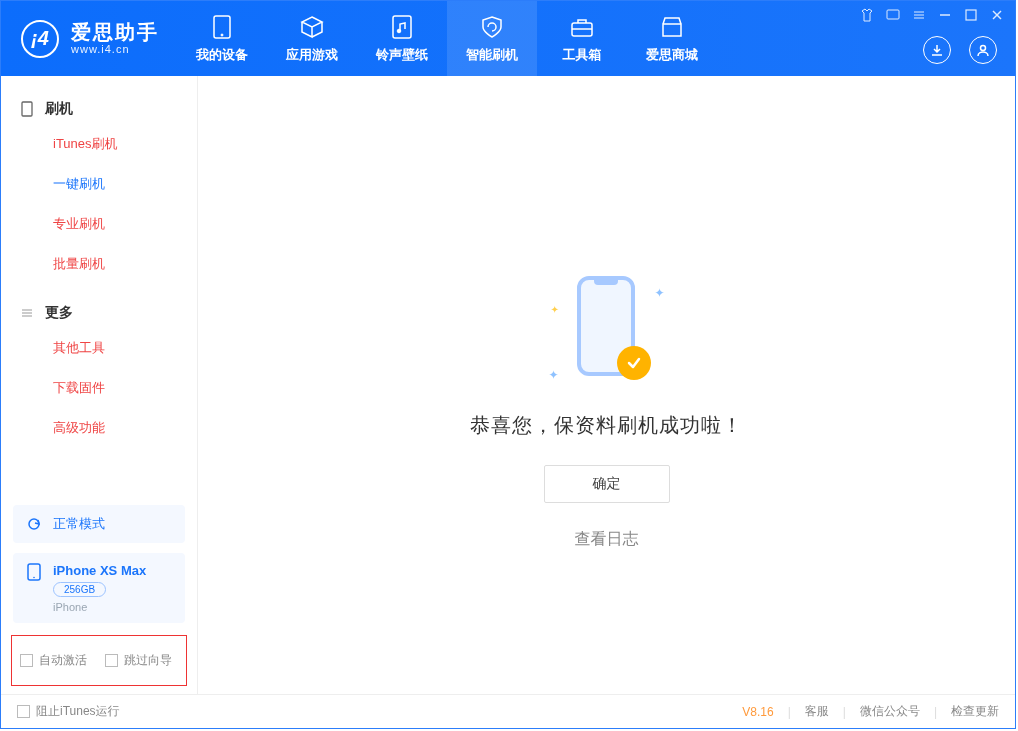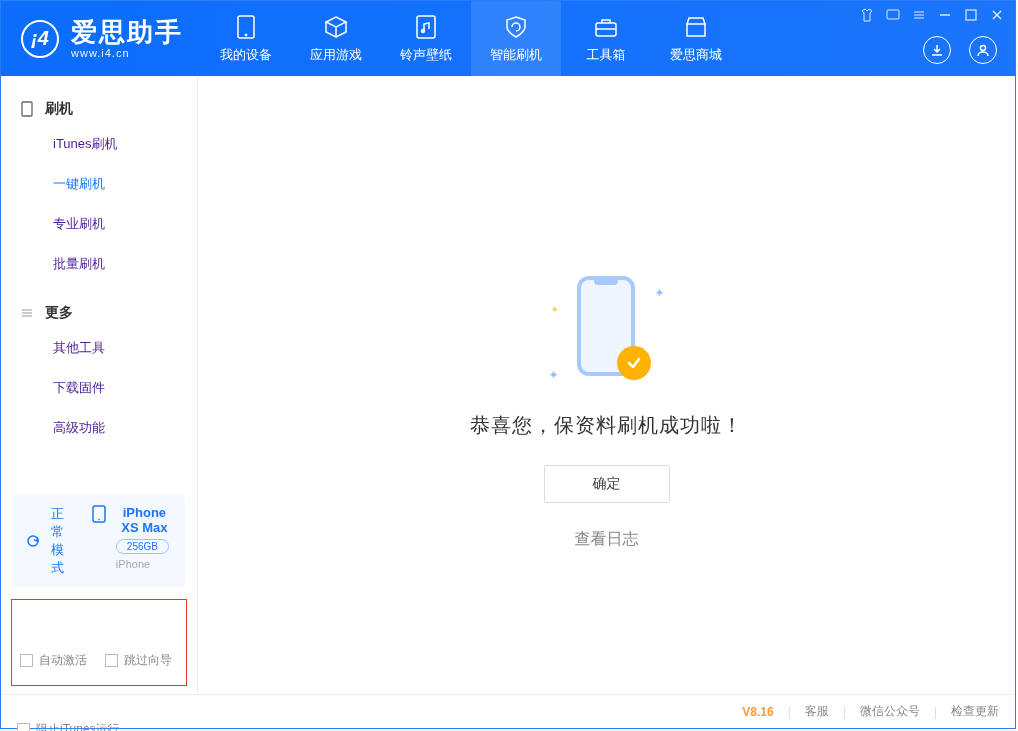--- a/index.html
+++ b/index.html
@@ -2,64 +2,64 @@
 <html><head>
 <meta charset="utf-8">
 <style>
 * { margin: 0; padding: 0; box-sizing: border-box; font-family: "Microsoft YaHei", Arial, sans-serif; }
 html, body { width: 1018px; height: 731px; overflow: hidden; background: #fff; }
 .app { width: 1016px; height: 729px; border: 1px solid #2c7dfa; display: flex; flex-direction: column; position: relative; }
 .header { height: 75px; background: linear-gradient(to right, #0c6dfc, #1b75fb); display: flex; align-items: stretch; color: #fff; position: relative; }
 .logo-block { display: flex; align-items: center; padding: 0 18px 0 20px; gap: 12px; }
 .logo-circle { width: 38px; height: 38px; border: 2.5px solid #fff; border-radius: 50%; display: flex; align-items: center; justify-content: center; font-size: 20px; font-weight: 700; font-style: italic; color: #fff; }
 .logo-text { display: flex; flex-direction: column; line-height: 1.1; }
-.logo-title { font-size: 26px; font-weight: 600; letter-spacing: 2px; }
+.logo-title { font-size: 20px; font-weight: 600; letter-spacing: 2px; }
 .logo-sub { font-size: 11px; opacity: .9; letter-spacing: 1px; }
-.tabs { display: flex; align-items: stretch; }
+.tabs { display: flex; align-items: stretch; font-weight: bold; }
 .tab { width: 90px; display: flex; flex-direction: column; align-items: center; justify-content: center; gap: 6px; font-size: 13px; cursor: pointer; color: #fff; }
 .tab.active { background: rgba(255,255,255,.12); }
 .tab-icon { width: 26px; height: 26px; display: flex; align-items: center; justify-content: center; }
 .tab-icon svg { fill: #fff; stroke: #fff; }
 .win-controls { position: absolute; top: 6px; right: 10px; display: flex; gap: 10px; align-items: center; }
 .win-controls .wc { width: 16px; height: 16px; display: flex; align-items: center; justify-content: center; cursor: pointer; opacity: .85; }
 .header-right-icons { position: absolute; right: 18px; bottom: 12px; display: flex; gap: 18px; }
 .hr-icon { width: 28px; height: 28px; border: 1.5px solid #fff; border-radius: 50%; display: flex; align-items: center; justify-content: center; cursor: pointer; }
 .body { flex: 1; display: flex; min-height: 0; }
 .sidebar { width: 197px; border-right: 1px solid #eee; display: flex; flex-direction: column; background: #fff; }
 .side-scroll { flex: 1; padding-top: 18px; overflow: hidden; }
 .side-section-hdr { display: flex; align-items: center; gap: 10px; padding: 6px 18px 6px 18px; color: #333; font-size: 14px; font-weight: 600; }
 .side-section-hdr .sec-icon { width: 16px; height: 16px; display: flex; align-items: center; justify-content: center; color: #666; }
-.side-item { padding: 11px 18px 11px 52px; font-size: 13px; color: #4c1d95; cursor: pointer; }
+.side-item { padding: 11px 18px 11px 52px; font-size: 13px; color: #ef4444; cursor: pointer; }
 .side-item.active { color: #1b75fb; }
-.device-boxes { padding: 0 12px 12px 12px; display: flex; flex-direction: row; }
+.device-boxes { padding: 0 12px 12px 12px; display: flex; flex-direction: column; gap: 10px; }
 .dev-box { background: #f4f8ff; border-radius: 4px; padding: 10px 12px; display: flex; align-items: center; gap: 10px; color: #1b75fb; font-size: 13px; cursor: pointer; }
 .dev-box .dev-icon { width: 18px; height: 18px; display: flex; align-items: center; justify-content: center; }
 .dev-details { display: flex; flex-direction: column; gap: 4px; }
 .dev-name { font-weight: 600; text-align: center; }
 .dev-pill { display: inline-block; border: 1px solid #9cc3ff; color: #1b75fb; font-size: 10px; border-radius: 10px; padding: 1px 10px; width: fit-content; }
 .dev-sub { color: #9aa6b3; font-size: 11px; }
 .check-row { border: 1.5px solid #e33; margin: 0 10px 8px 10px; padding: 16px 8px; display: flex; gap: 18px; align-items: center; }
-.chk { display: flex; align-items: center; gap: 6px; font-size: 12px; color: #888; cursor: pointer; margin-top: 36px; }
+.chk { display: flex; align-items: center; gap: 6px; font-size: 12px; color: #888; cursor: pointer; }
 .chk-box { width: 13px; height: 13px; border: 1px solid #bbb; background: #fff; }
 .main { flex: 1; position: relative; display: flex; flex-direction: column; align-items: center; justify-content: flex-start; padding-top: 190px; }
 .hero { display: flex; flex-direction: column; align-items: center; gap: 26px; }
 .phone-ill { position: relative; width: 120px; height: 120px; }
 .phone-body { position: absolute; left: 30px; top: 10px; width: 58px; height: 100px; border: 4px solid #a7c9ff; border-radius: 12px; background: #f0f6ff; }
 .phone-notch { position: absolute; top: -1px; left: 50%; transform: translateX(-50%); width: 24px; height: 6px; background: #a7c9ff; border-radius: 0 0 4px 4px; }
 .check-badge { position: absolute; right: 16px; bottom: 6px; width: 34px; height: 34px; background: #ffb300; border-radius: 50%; display: flex; align-items: center; justify-content: center; }
 .spark { position: absolute; font-size: 14px; color: #8fc2ff; }
 .spark.s1 { left: 4px; top: 38px; font-size: 10px; color: #ffcf4d; }
 .spark.s2 { right: 2px; top: 20px; font-size: 12px; }
 .spark.s3 { left: 2px; bottom: 4px; font-size: 12px; }
 .success-text { font-size: 20px; color: #333; letter-spacing: 1px; }
 .ok-btn { border: 1px solid #ddd; background: #fff; padding: 9px 48px; font-size: 14px; color: #444; cursor: pointer; border-radius: 2px; }
 .log-link { font-size: 16px; color: #888; cursor: pointer; }
 .footer { height: 34px; border-top: 1px solid #eee; display: flex; align-items: center; padding: 0 16px; font-size: 12px; color: #888; gap: 14px; }
 .footer .spacer { flex: 1; }
-.footer .ver { color: #ff9a3c; font-weight: bold; }
+.footer .ver { color: #ff9a3c; }
 .footer .flink { color: #888; cursor: pointer; }
 .footer .sep { color: #ddd; }
 </style>
 </head>
 <body>
 <div class="app">
 
   <div class="header">
     <div class="logo-block">
       <div class="logo-circle">¡4</div>

